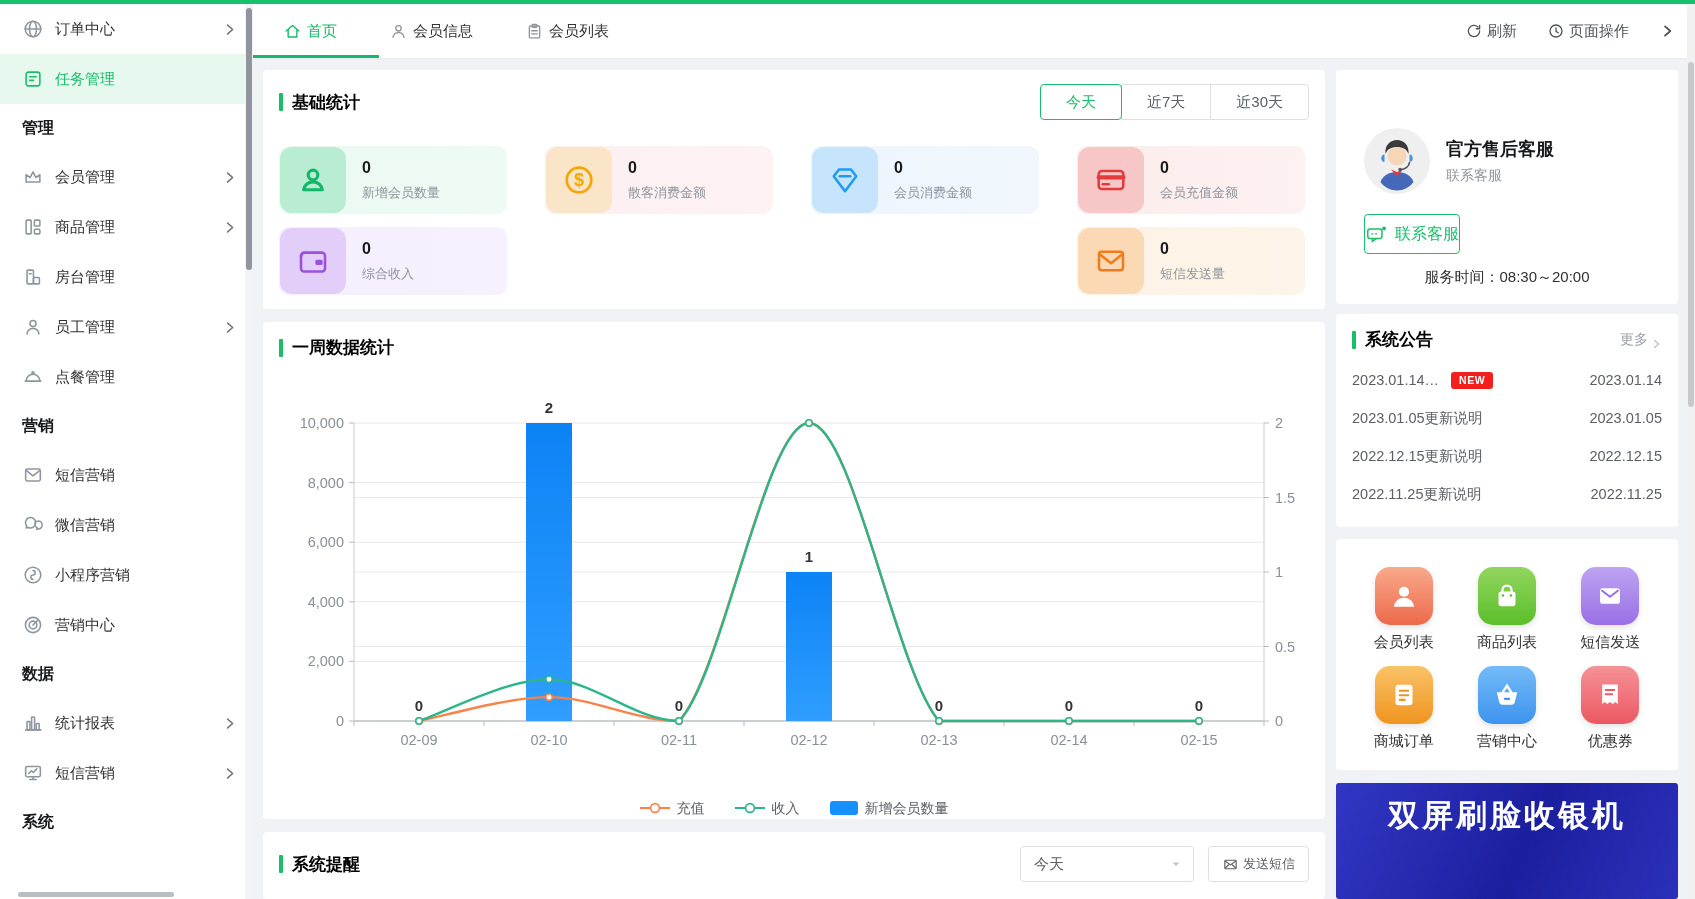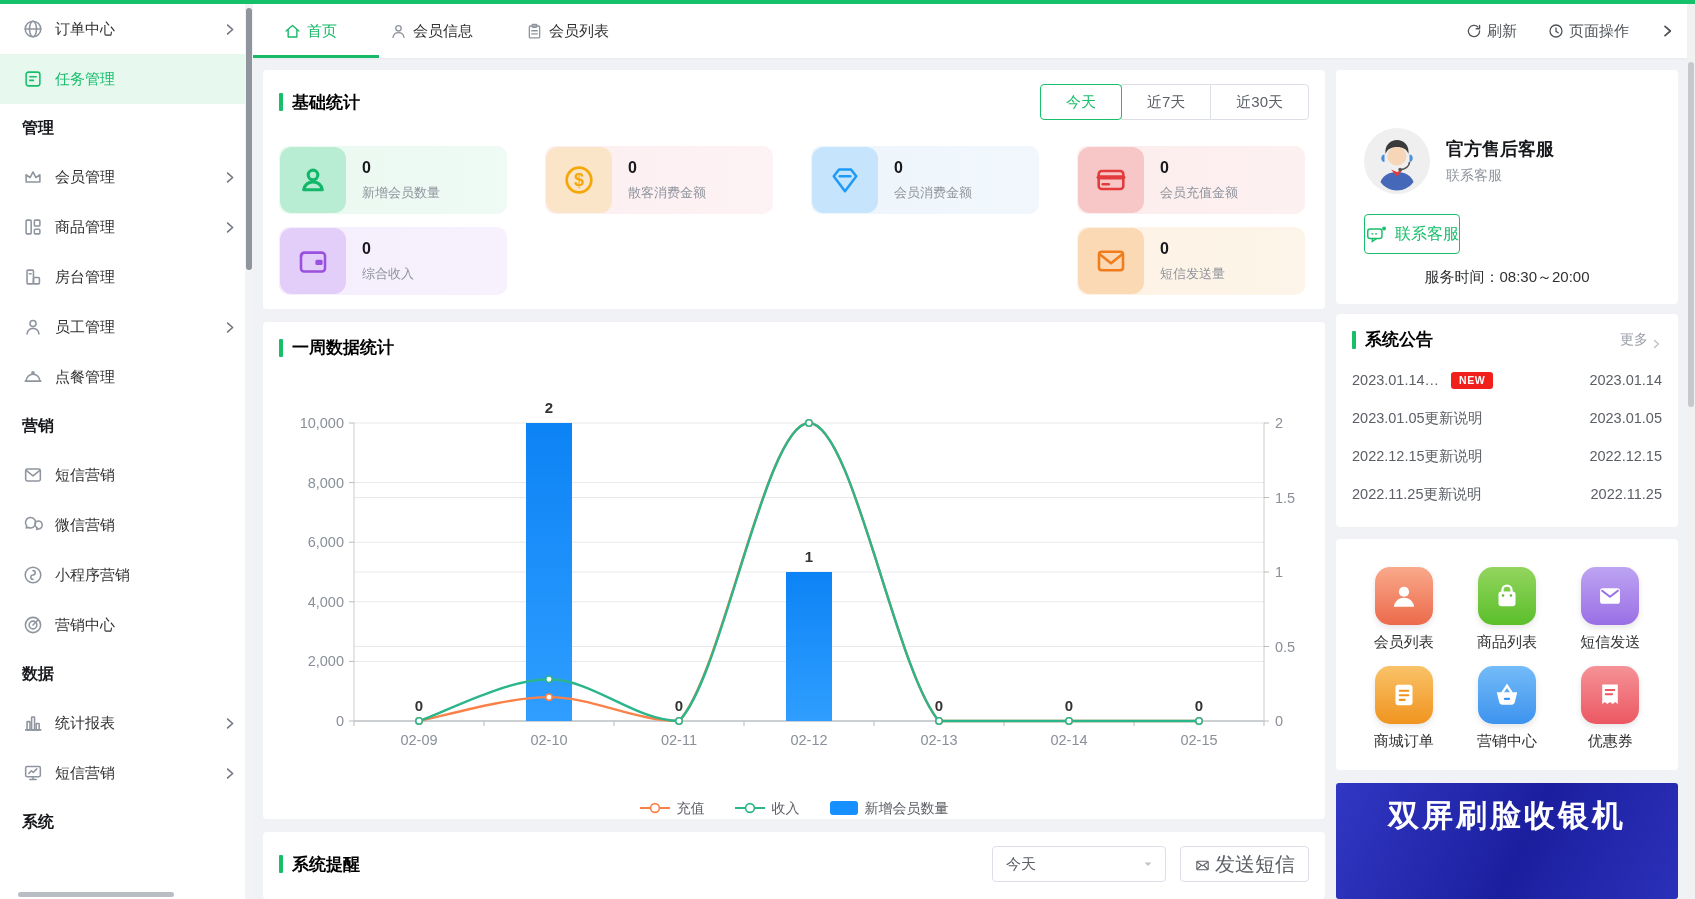--- a/index.html
+++ b/index.html
@@ -65,21 +65,21 @@
   .chart-panel{height:497px;margin-top:13px}
   .chart-wrap{margin-top:4px}
   .legend{display:flex;justify-content:center;align-items:center;gap:30px;margin-top:8px}
   .legend-item{display:flex;align-items:center;gap:7px;font-size:14px;color:#5c6066;cursor:pointer}
 
   
   .reminder-panel{height:150px;margin-top:13px}
   .rem-controls{display:flex;align-items:center}
   .selectbox{width:174px;height:36px;border:1px solid #dcdfe6;border-radius:4px;display:flex;align-items:center;padding:0 10px 0 13px;color:#5c6066;font-size:15px;background:#fff;cursor:pointer}
   .selectbox .caret{margin-left:auto;width:14px;height:14px}
-  .btn-outline{height:36px;border:1px solid #dcdfe6;border-radius:4px;display:flex;align-items:center;padding:8px 13px;color:#5c6066;font-size:20px;gap:4px;margin-left:14px;background:#fff;cursor:pointer;white-space:nowrap}
+  .btn-outline{height:36px;border:1px solid #dcdfe6;border-radius:4px;display:flex;align-items:center;padding:8px 13px;color:#5c6066;font-size:13px;gap:4px;margin-left:14px;background:#fff;cursor:pointer;white-space:nowrap}
   .btn-outline .icon{width:17px;height:17px;color:#5c6066}
   .btn-outline .icon svg{width:100%;height:100%}
 
   
   .service-panel{height:265px;padding:14px 28px}
   .svc-row{display:flex;align-items:center;margin-top:44px}
   .svc-avatar{width:66px;height:66px;flex:none}
   .svc-info{margin-left:16px}
   .svc-name{font-size:18px;font-weight:bold;color:#17191c}
   .svc-sub{font-size:14px;color:#8f949d;margin-top:6px}

